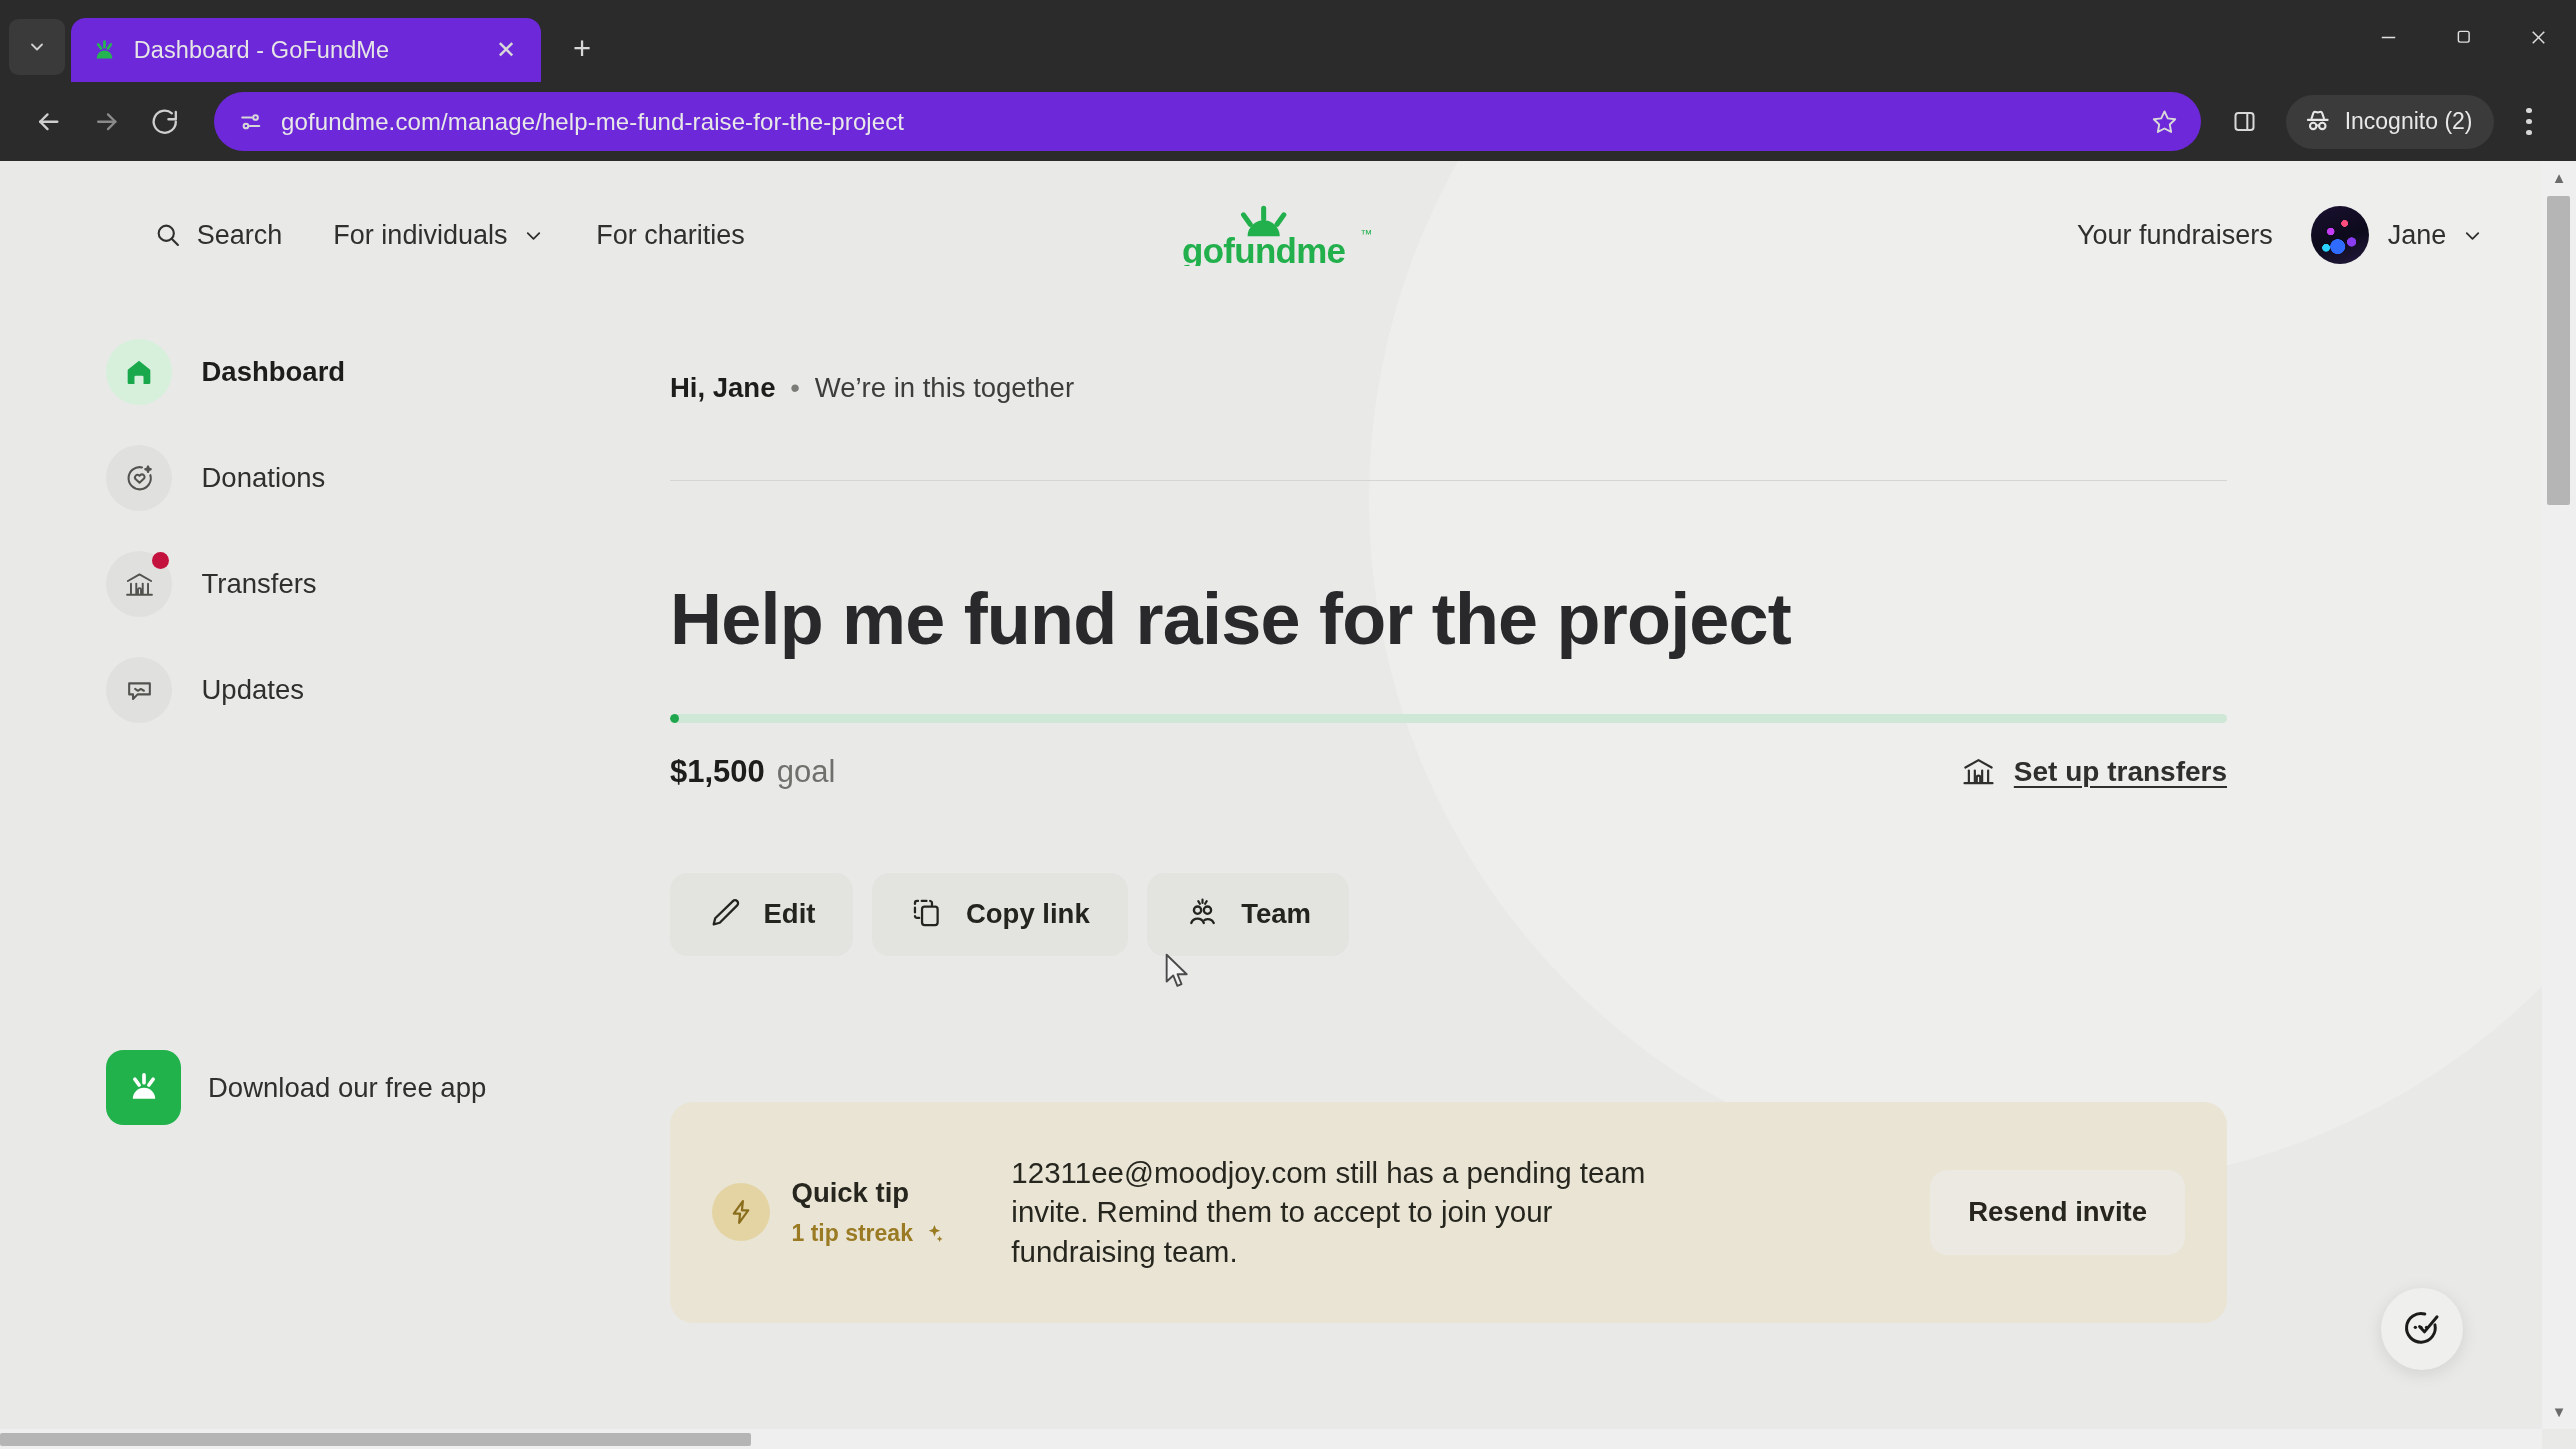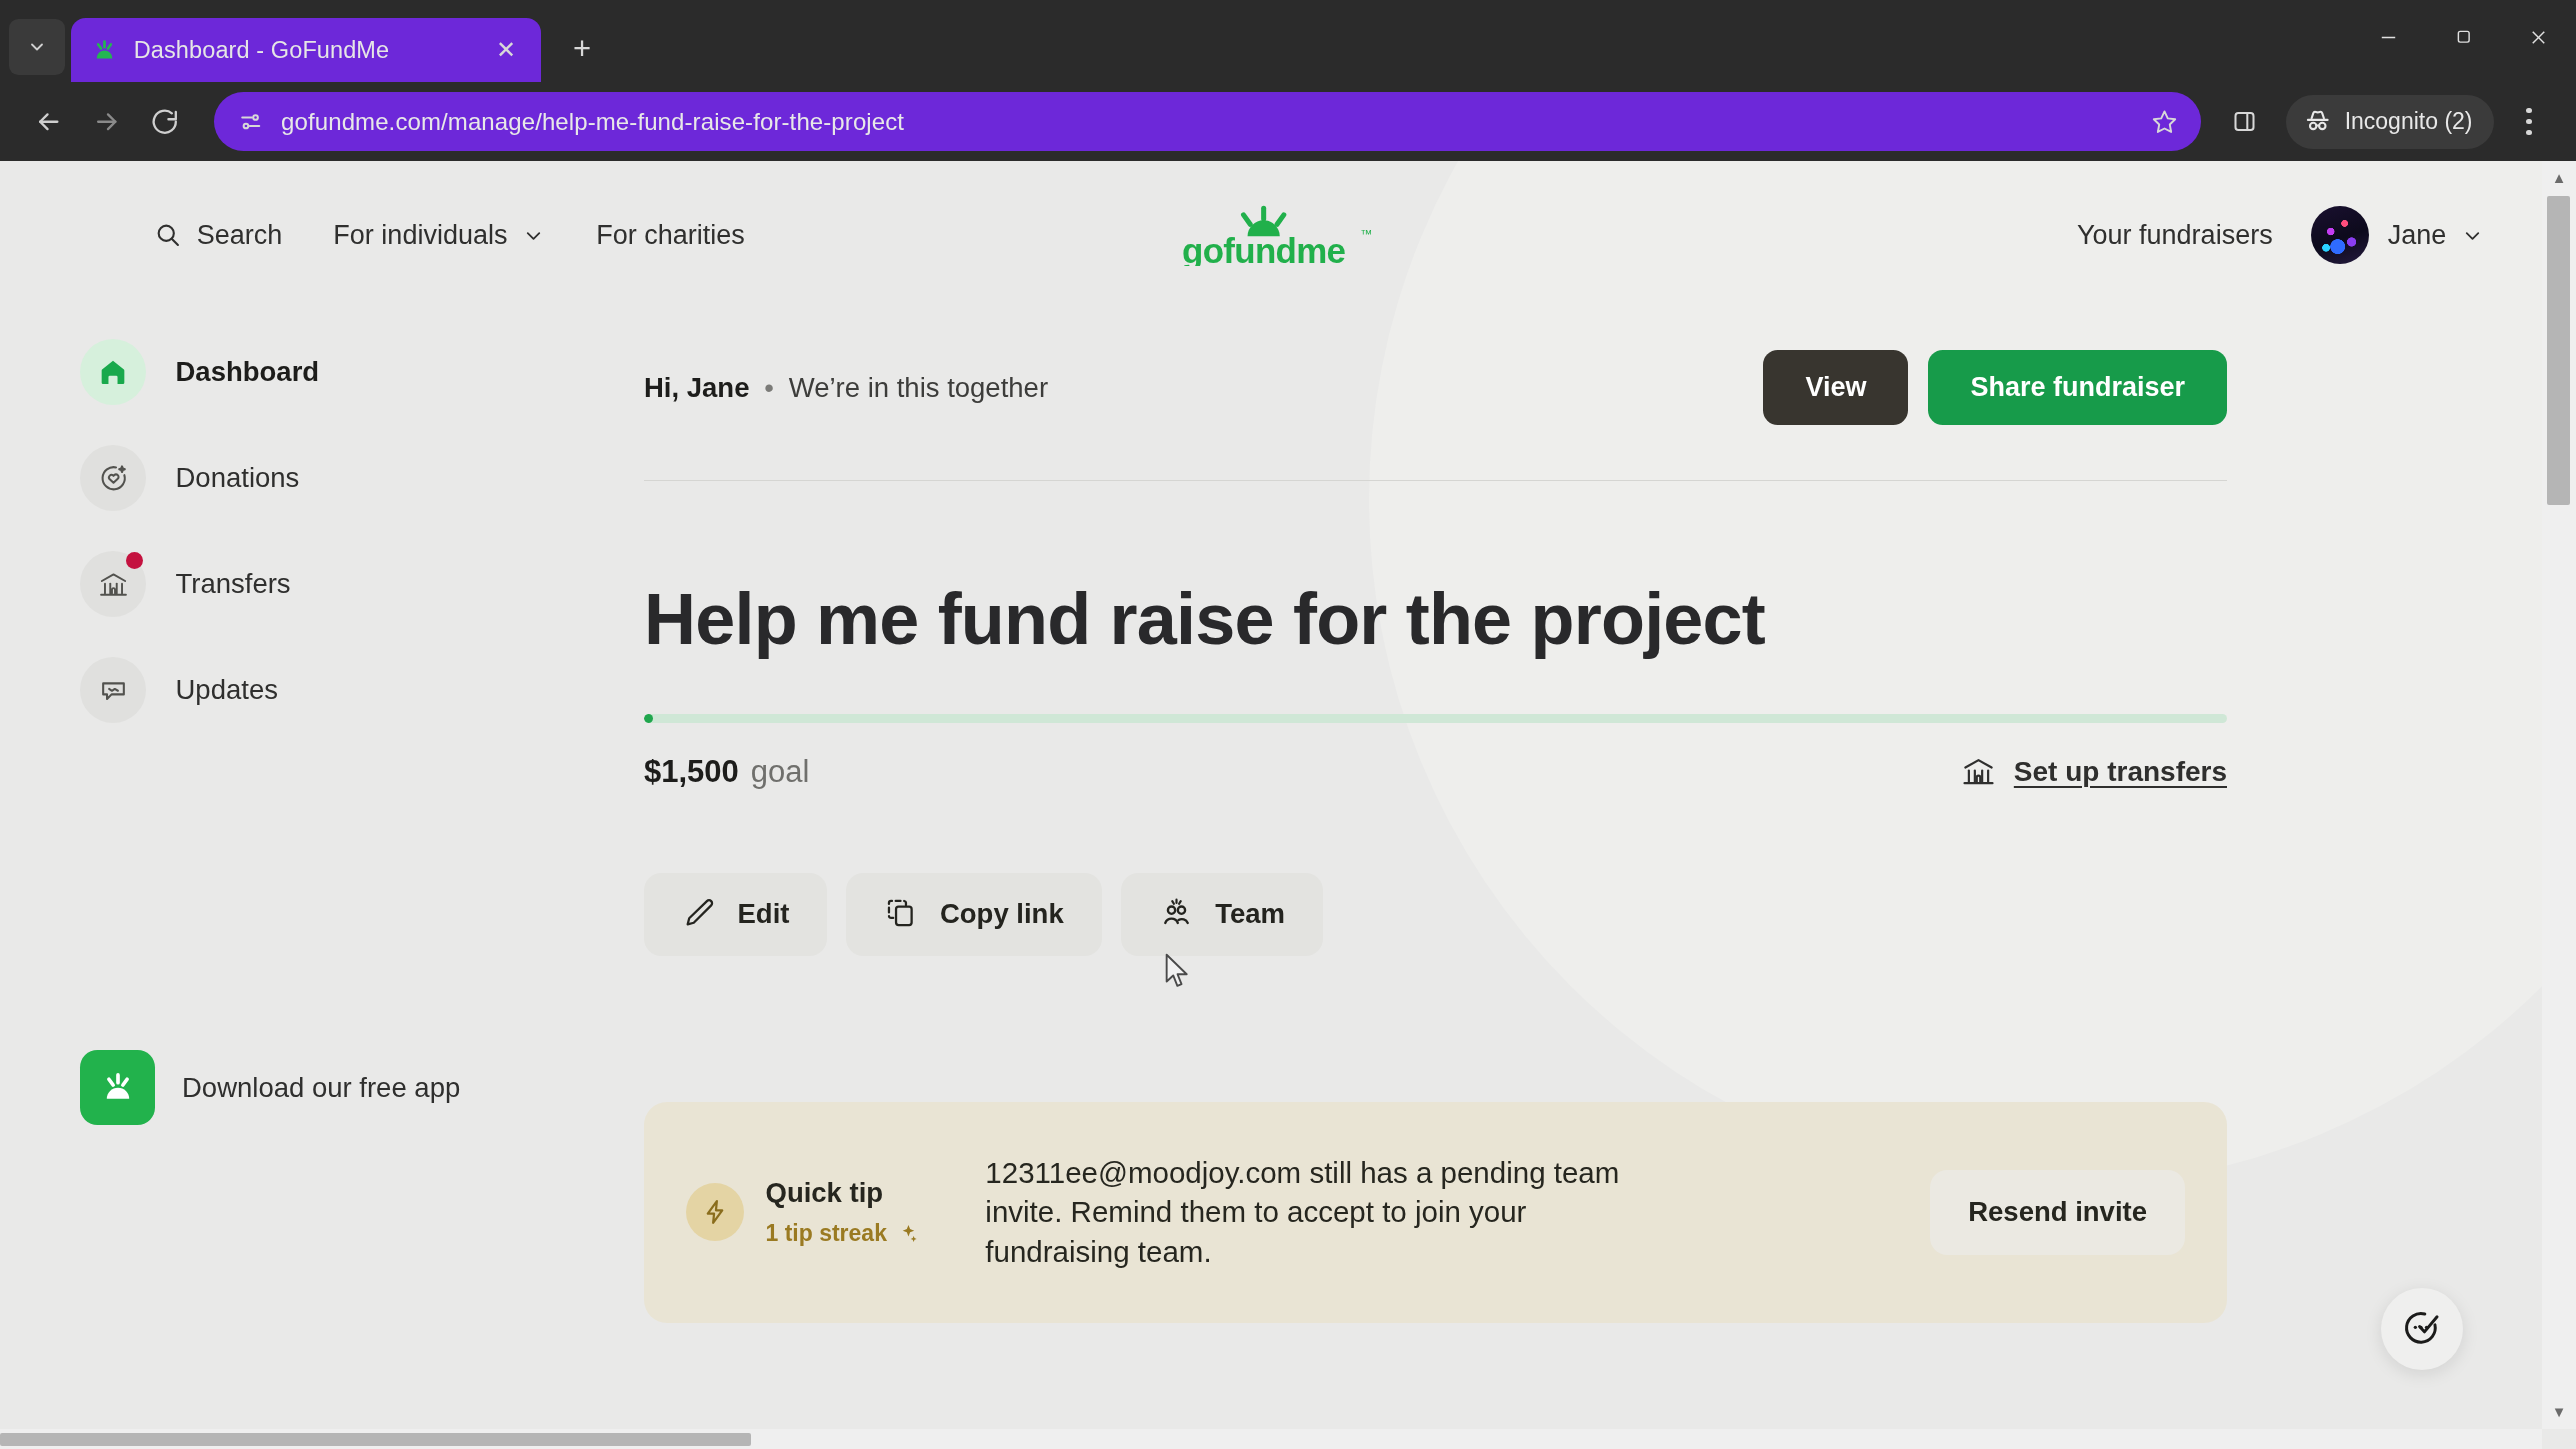--- a/index.html
+++ b/index.html
@@ -130,21 +130,21 @@
       radial-gradient(circle at 58% 30%, #ff4d7d 0 6%, transparent 7%),
       radial-gradient(circle at 46% 70%, #2f6bff 0 14%, transparent 15%),
       radial-gradient(circle at 70% 62%, #8a3df0 0 8%, transparent 9%),
       radial-gradient(circle at 26% 72%, #2ad1ff 0 6%, transparent 7%),
       linear-gradient(160deg, #1a1030 0%, #0d0a1c 55%, #241a3e 100%);
     overflow: hidden;
   }
   .account .nm { color: #2f2f2e; font-size: 27px; margin-left: 19px; }
 
   
-  .body-row { display: flex; padding-left: 80px; }
+  .body-row { display: flex; padding-left: 106px; }
   .sidebar { width: 564px; flex: 0 0 564px; padding-top: 28px; }
   .side-item {
     display: flex; align-items: center; height: 70px; margin-bottom: 36px;
     cursor: pointer; position: relative;
   }
   .side-ico {
     width: 66px; height: 66px; flex: 0 0 66px; border-radius: 50%;
     background: #e0e0de; display: flex; align-items: center; justify-content: center;
     position: relative;
   }
@@ -509,24 +509,20 @@
             <span class="app-label">Download our free app</span>
           </div>
         </div>
 
         <div class="main">
 
           <div class="greet-row">
             <span class="greet-hi">Hi, Jane</span>
             <span class="greet-dot">•</span>
             <span class="greet-sub">We’re in this together</span>
-            <div class="greet-actions">
-              <button class="btn btn-dark">View</button>
-              <button class="btn btn-green">Share fundraiser</button>
-            </div>
           </div>
 
           <div class="divider"></div>
 
           <div class="fund-title">Help me fund raise for the project</div>
 
           <div class="progress-track">
             <div class="progress-fill"></div>
           </div>
 

